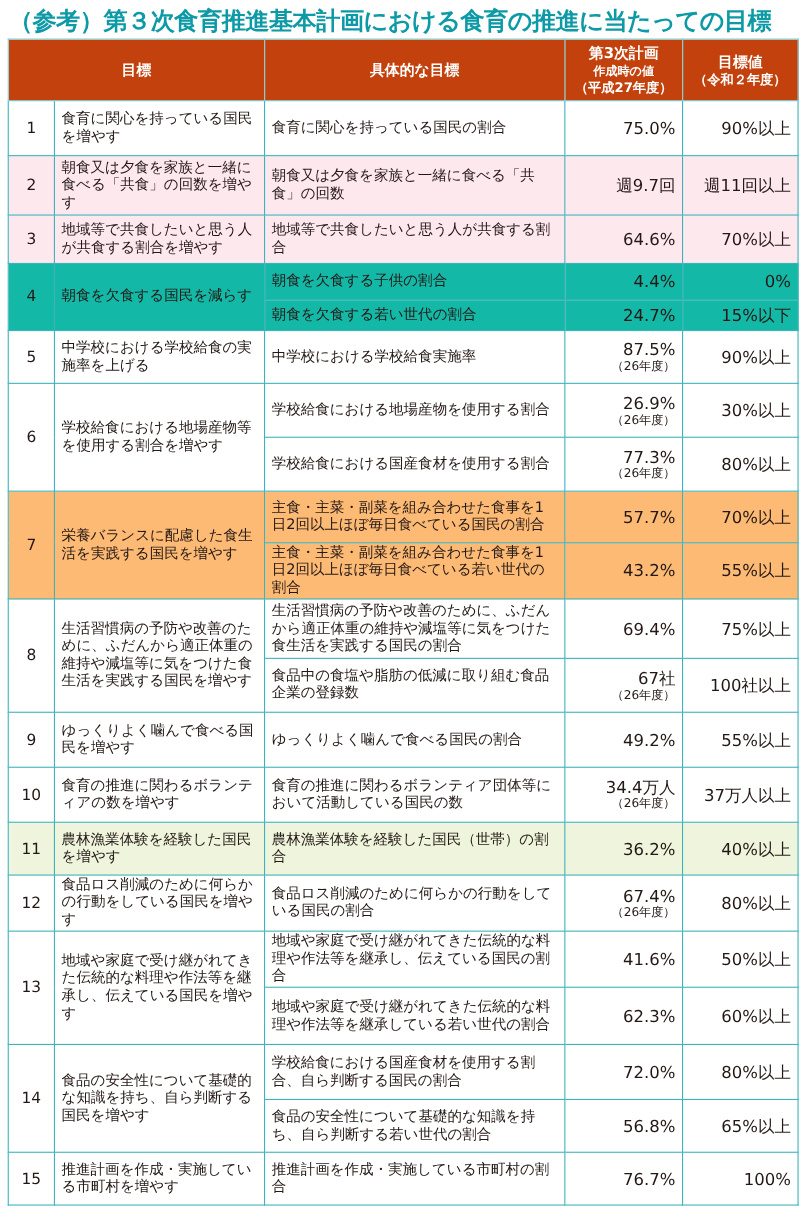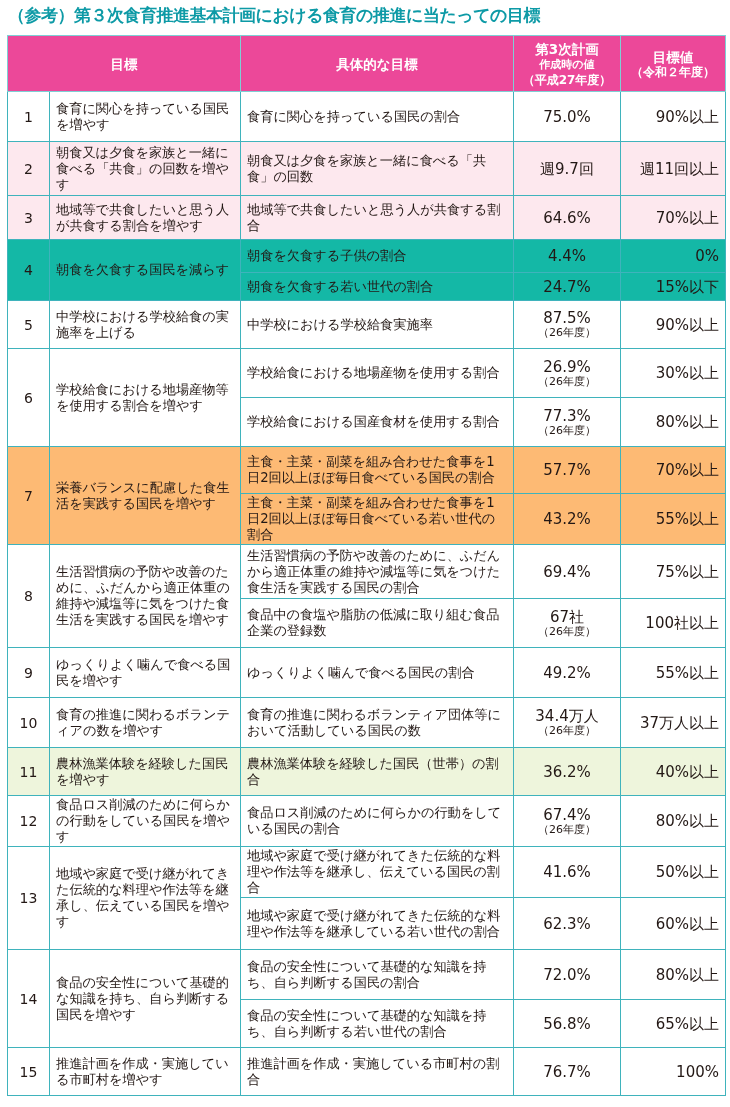--- a/index.html
+++ b/index.html
@@ -1,28 +1,28 @@
 <!DOCTYPE html>
 <html><head>
 <meta charset="utf-8">
 <style>
   html, body { margin: 0; padding: 0; background: #ffffff; }
   body { width: 730px; height: 1107px; position: relative; overflow: hidden;
          font-family: "DejaVu Sans", "Liberation Sans", sans-serif; color: #231815; }
-  .title { position: absolute; left: 8px; top: 4px; font-size: 17px; font-weight: bold;
+  .title { position: absolute; left: 8px; top: 4px; font-size: 22px; font-weight: bold;
            color: #0d9aa6; letter-spacing: -0.5px; white-space: nowrap; }
   table { position: absolute; left: 7px; top: 35px; border-collapse: collapse;
           table-layout: fixed; width: 718px; }
   th, td { border: 1.5px solid #3fb3bc; padding: 0 6px; font-size: 13.2px;
            line-height: 16px; vertical-align: middle; }
-  th { background: #ec4899; color: #ffffff; font-weight: bold; text-align: center;
+  th { background: #c2410c; color: #ffffff; font-weight: bold; text-align: center;
        height: 55px; border-color: #7fcfd5; font-size: 13.5px; line-height: 16px; }
   th .sub { display: block; font-size: 12px; line-height: 14px; }
   td.num { text-align: center; font-size: 14px; }
-  td.val { text-align: center; font-size: 15px; }
+  td.val { text-align: right; font-size: 15px; }
   td.val .note { display: block; font-size: 11px; line-height: 13px; }
   td.tgt { text-align: right; font-size: 15px; }
   .bg-white td { background: #ffffff; }
   .bg-pink td { background: #fde8ee; }
   .bg-blue td { background: #14b8a6; }
   .bg-yellow td { background: #fdba74; }
   .bg-green td { background: #eef5dc; }
 </style>
 </head>
 <body>
@@ -179,21 +179,21 @@
     </tr>
     <tr class="bg-white" style="height:52px">
       <td>地域や家庭で受け継がれてきた伝統的な料理や作法等を継承している若い世代の割合</td>
       <td class="val"><span>62.3%</span></td>
       <td class="tgt">60%以上</td>
     </tr>
 
     <tr class="bg-white" style="height:50px">
       <td class="num" rowspan="2">14</td>
       <td rowspan="2">食品の安全性について基礎的な知識を持ち、自ら判断する国民を増やす</td>
-      <td>食品の安全性について基礎的な知識を持ち、自ら判断する国民の割合</td>
+      <td>学校給食における国産食材を使用する割合、自ら判断する国民の割合</td>
       <td class="val"><span>72.0%</span></td>
       <td class="tgt">80%以上</td>
     </tr>
     <tr class="bg-white" style="height:48px">
       <td>食品の安全性について基礎的な知識を持ち、自ら判断する若い世代の割合</td>
       <td class="val"><span>56.8%</span></td>
       <td class="tgt">65%以上</td>
     </tr>
 
     <tr class="bg-white" style="height:48px">

